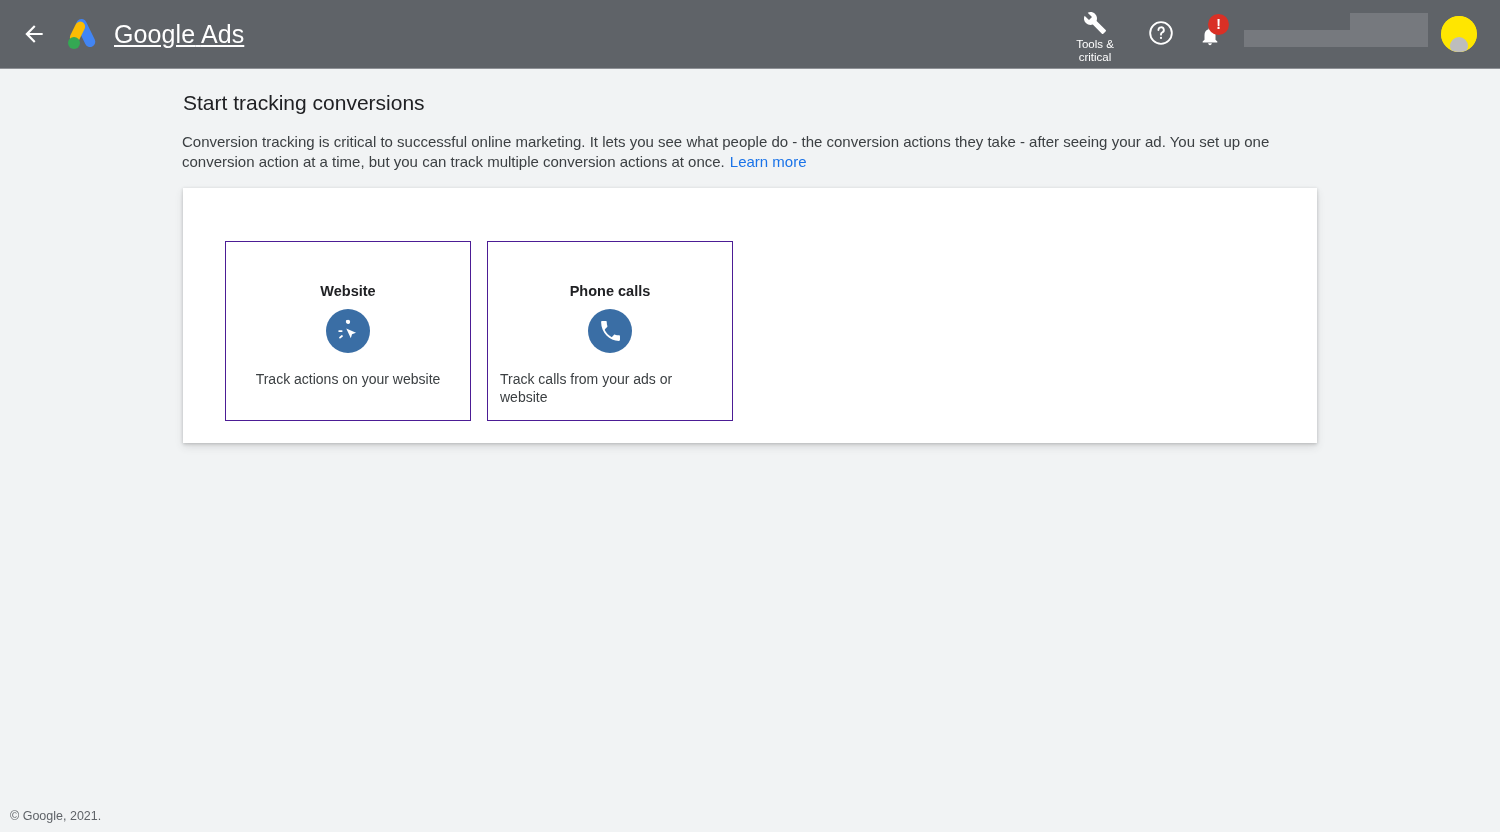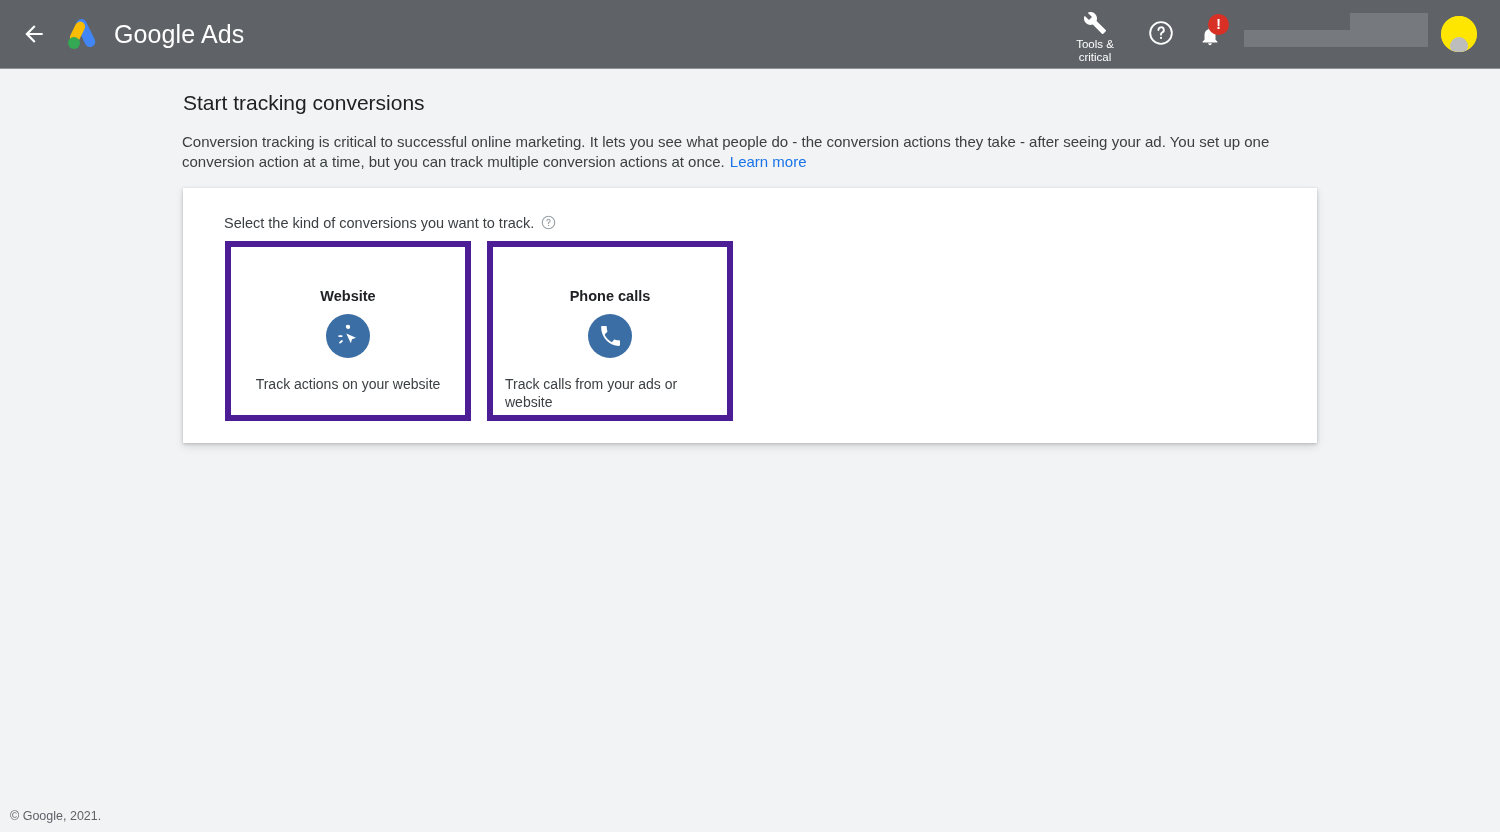--- a/index.html
+++ b/index.html
@@ -47,20 +47,21 @@
     gap: 12px;
   }
 
   .logo-mark { width: 40px; height: 38px; display: block; }
 
   .logo-text {
     font-size: 25px;
     color: #ffffff;
     letter-spacing: 0.1px;
     white-space: nowrap;
+    text-decoration: underline;
   }
   .logo-text .thin { font-weight: 400; }
 
   
   .tools-btn {
     position: absolute;
     left: 1063px;
     top: 10px;
     width: 64px;
     height: 59px;
@@ -191,21 +192,21 @@
     left: 42px;
     top: 53px;
     display: flex;
     gap: 16px;
   }
 
   .card {
     width: 246px;
     height: 180px;
     background: #ffffff;
-    border: 6px solid #4c1d95;
+    border: 1px solid #4c1d95;
     display: flex;
     flex-direction: column;
     align-items: center;
     cursor: pointer;
     padding-top: 41px;
   }
   .card.shifted { padding-top: 33px; }
 
   .card-title {
     font-size: 14.5px;
@@ -302,28 +303,20 @@
 </div>
 
 <h1 class="page-title">Start tracking conversions</h1>
 
 <div class="page-desc">
   <span>Conversion tracking is critical to successful online marketing. It lets you see what people do - the conversion actions they take - after seeing your ad. You set up one conversion action at a time, but you can track multiple conversion actions at once.</span><a class="learn-more">Learn more</a>
 </div>
 
 <div class="panel">
 
-  <div class="panel-label">
-    <span>Select the kind of conversions you want to track.</span>
-    <svg class="panel-help" viewBox="0 0 24 24">
-      <circle cx="12" cy="12" r="10" fill="none" stroke="#9aa0a6" stroke-width="1.8"></circle>
-      <path d="M12 16.6v.01" stroke="#9aa0a6" stroke-width="2.2" stroke-linecap="round"></path>
-      <path d="M9.6 9.2a2.5 2.5 0 1 1 3.3 2.4c-.7.3-.9.8-.9 1.5v.4" fill="none" stroke="#9aa0a6" stroke-width="1.8" stroke-linecap="round"></path>
-    </svg>
-  </div>
 
   <div class="cards">
 
     <div class="card">
       <div class="card-title">Website</div>
       <div class="card-icon">
         <svg width="26" height="26" viewBox="0 0 24 24">
           <g fill="#ffffff">
             <rect x="11.2" y="1.5" width="1.7" height="4" rx="0.85"></rect>
             <rect x="11.2" y="1.5" width="1.7" height="4" rx="0.85" transform="rotate(45 12 3.5)"></rect>

